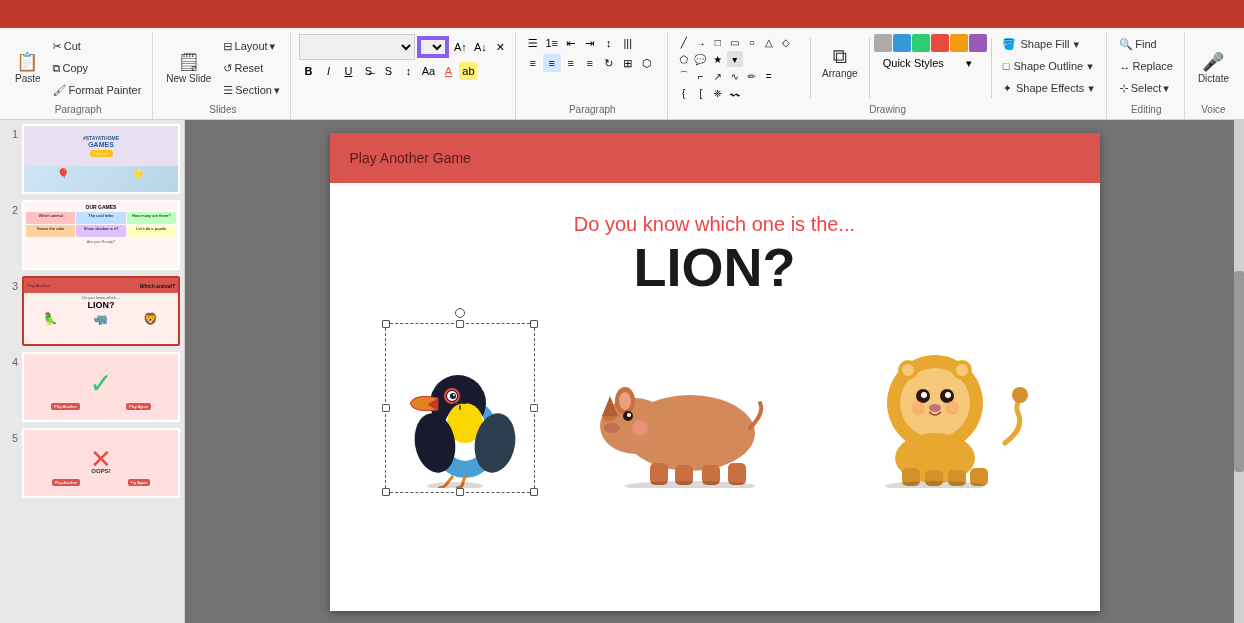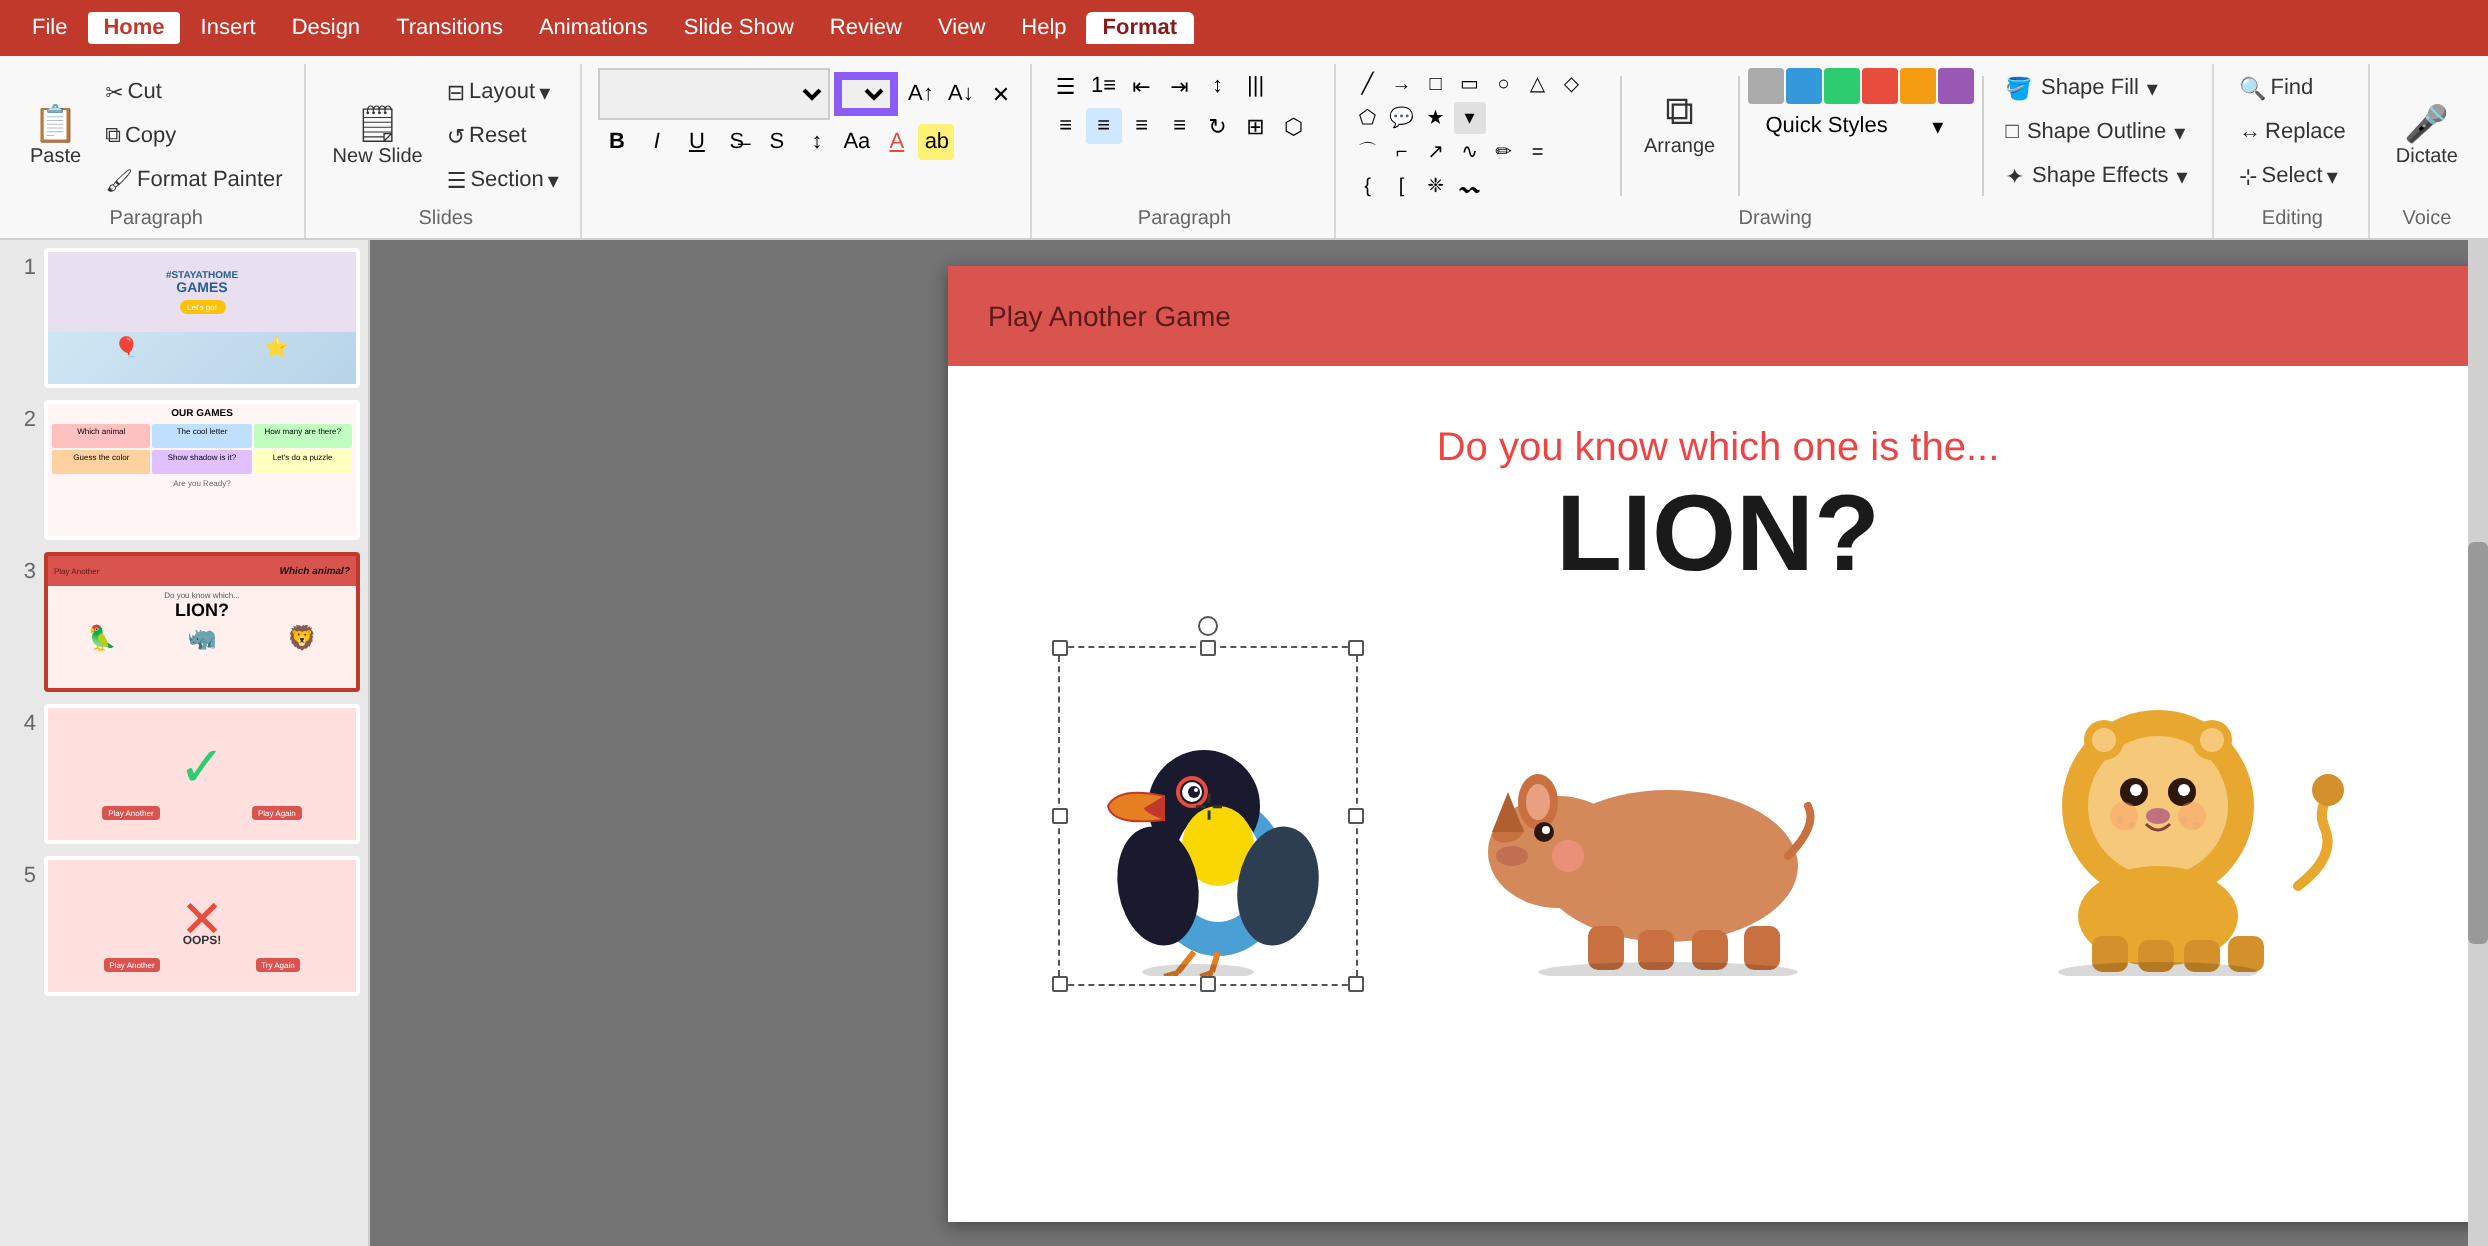--- a/index.html
+++ b/index.html
@@ -131,21 +131,21 @@
       cursor: pointer;
     }
     .slide-img.active { border-color: #c0392b; }
 
     
     .slide-canvas-area {
       flex: 1;
       background: #737373;
       display: flex;
       align-items: center;
-      justify-content: flex-end;
+      justify-content: center;
       overflow: hidden;
       position: relative;
     }
     .slide-canvas {
       background: white;
       width: 770px;
       height: 478px;
       position: relative;
       box-shadow: 0 2px 8px rgba(0,0,0,0.4);
       overflow: hidden;
@@ -336,35 +336,20 @@
       cursor: pointer;
       background: transparent;
       font-size: 10px;
       color: #333;
     }
   </style>
 </head>
 <body>
 
 <div class="top-bar">
-  <div class="top-bar-left">
-    <div class="top-bar-menu">
-      <span class="menu-item">File</span>
-      <span class="menu-item active-tab">Home</span>
-      <span class="menu-item">Insert</span>
-      <span class="menu-item">Design</span>
-      <span class="menu-item">Transitions</span>
-      <span class="menu-item">Animations</span>
-      <span class="menu-item">Slide Show</span>
-      <span class="menu-item">Review</span>
-      <span class="menu-item">View</span>
-      <span class="menu-item">Help</span>
-      <span class="menu-item format-tab-active" style="background: white; color: #8b1a1a; border-radius: 3px 3px 0 0;">Format</span>
-    </div>
-  </div>
 </div>
 
 <div class="ribbon">
 
   <div class="ribbon-group">
     <div class="ribbon-row">
       <button class="ribbon-btn">
         <span class="icon">📋</span>
         <span class="label">Paste</span>
       </button>

